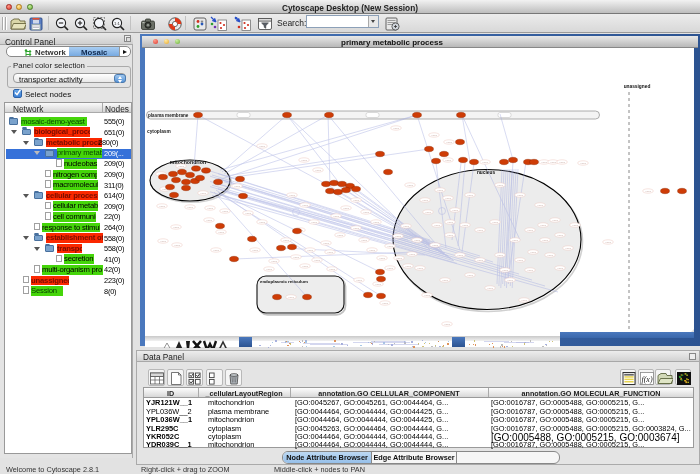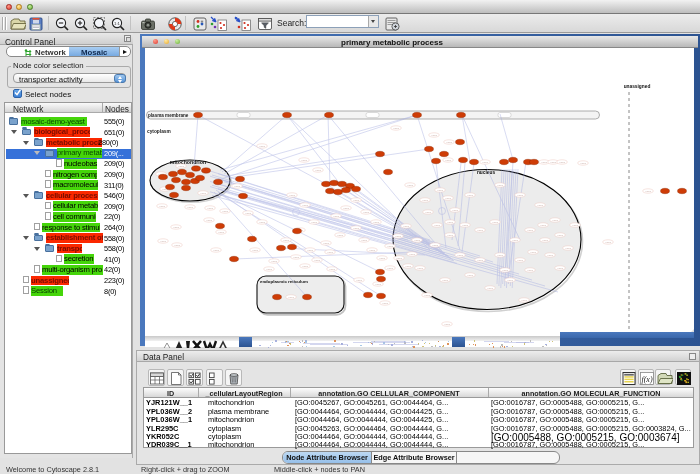--- a/index.html
+++ b/index.html
@@ -4,20 +4,21 @@
 *{margin:0;padding:0;box-sizing:border-box}
 body{width:700px;height:474px;font-family:"Liberation Sans",sans-serif;background:#e2e2e2;position:relative;overflow:hidden}
 .abs{position:absolute}
 </style></head>
 <body>
 
 <div class="abs" style="left:0;top:0;width:700px;height:14px;background:linear-gradient(#f2f2f2,#bdbdbd);border-bottom:1px solid #777">
   <div class="abs" style="left:6px;top:4px;width:5.5px;height:5.5px;border-radius:50%;background:radial-gradient(circle at 35% 30%,#ff9a8a,#dd3b30);border:0.5px solid #a52a20"></div>
   <div class="abs" style="left:16px;top:4px;width:5.5px;height:5.5px;border-radius:50%;background:radial-gradient(circle at 35% 30%,#ffe9a0,#e8a82d);border:0.5px solid #b07b1e"></div>
   <div class="abs" style="left:27px;top:4px;width:5.5px;height:5.5px;border-radius:50%;background:radial-gradient(circle at 35% 30%,#c8f0a0,#6fae3a);border:0.5px solid #4c7c28"></div>
+  <div class="abs" style="left:0;top:2.5px;width:700px;text-align:center;font-size:8.3px;font-weight:bold;color:#222">Cytoscape Desktop (New Session)</div>
 </div>
 
 <div class="abs" style="left:0;top:14px;width:700px;height:19px;background:linear-gradient(#ececec,#d8d8d8);border-bottom:1px solid #9a9a9a">
     <div style="position:absolute;left:2px;top:3px;width:1px;height:13px;border-left:1px solid #aaa;border-right:1px solid #fff"></div>
     <div style="position:absolute;left:5px;top:3px;width:1px;height:13px;border-left:1px solid #aaa;border-right:1px solid #fff"></div>
     <div style="position:absolute;left:10px;top:1.5px"><svg width="16" height="16" viewBox="0 0 16 16" style="">
         <path d="M1 5 l3 -2 h5 l1 2 h5 v8 h-14 z" fill="#d9d6a8" stroke="#6b6840" stroke-width="0.9"></path>
         <path d="M1 13 l2.5 -5.5 h13 l-2.5 5.5 z" fill="#e6e3bc" stroke="#6b6840" stroke-width="0.9"></path>
       </svg></div>
     <div style="position:absolute;left:28px;top:1.5px"><svg width="16" height="16" viewBox="0 0 16 16" style="">
@@ -121,21 +122,21 @@
     <div class="abs" style="left:74px;top:0.8px;font-size:7.8px;font-weight:bold;color:#102a50">Mosaic</div>
     <svg class="abs" style="left:17px;top:1.5px" width="8" height="8" viewBox="0 0 8 8">
         <path d="M2 1 v6 M2 2.5 h3.5 M2 5.5 h3.5" stroke="#2fa32f" stroke-width="1" fill="none"></path>
         <circle cx="2" cy="1.5" r="1.2" fill="#2fa32f"></circle>
         <circle cx="6" cy="2.5" r="1.2" fill="#2fa32f"></circle>
         <circle cx="6" cy="5.5" r="1.2" fill="#2fa32f"></circle>
       </svg>
   </div>
 
   <div class="abs" style="left:7px;top:32.5px;width:124px;height:22px;border:1px solid #aaa;border-radius:3px"></div>
-  <div class="abs" style="left:11px;top:28px;background:#e4e4e4;padding:0 2px;font-size:7.8px;color:#222">Node color selection</div>
+  <div class="abs" style="left:11px;top:28px;background:#e4e4e4;padding:0 2px;font-size:7.8px;color:#222">Panel color selection</div>
   <div class="abs" style="left:13px;top:40px;width:113px;height:9.5px;background:linear-gradient(#fff,#e8e8e8);border:1px solid #999;border-radius:4px">
     <div class="abs" style="left:5px;top:0.8px;font-size:7.8px;color:#111">transporter activity</div>
     <div class="abs" style="left:100px;top:-0.5px;width:12px;height:9.7px;background:linear-gradient(#9ec7f0,#5b95d6);border-radius:3px;border:0.5px solid #4a7ab0">
       <div class="abs" style="left:3.2px;top:1.2px;width:0;height:0;border-left:2.5px solid transparent;border-right:2.5px solid transparent;border-bottom:3px solid #fff"></div>
       <div class="abs" style="left:3.2px;top:5.2px;width:0;height:0;border-left:2.5px solid transparent;border-right:2.5px solid transparent;border-top:3px solid #fff"></div>
     </div>
   </div>
   <div class="abs" style="left:13px;top:56px;width:8.5px;height:8.5px;background:linear-gradient(#6aa7e8,#3b7fd4);border:1px solid #2c62a8;border-radius:2px">
     <svg width="9" height="9" viewBox="0 0 9 9" style="position:absolute;left:-1px;top:-2px">
         <path d="M2 4.5 l2 2.2 L7.5 1.5" stroke="#fff" stroke-width="1.4" fill="none"></path>
@@ -176,21 +177,21 @@
         <div style="position:absolute;left:44px;top:168.8px;width:5.5px;height:7.5px;background:#fff;border:0.5px solid #a0a0a0"></div>
         <div style="position:absolute;left:52px;top:168.6px;height:9.6px;width:44px;overflow:hidden;white-space:nowrap;background:#45d50a;color:#000;font-size:7.7px;letter-spacing:-0.2px;line-height:10px;font-weight:normal">nitrogen compo</div>
         <div style="position:absolute;left:103px;top:169.0px;font-size:7.4px;letter-spacing:-0.2px;line-height:10px;color:#000">209(0)</div>
         <div style="position:absolute;left:44px;top:179.4px;width:5.5px;height:7.5px;background:#fff;border:0.5px solid #a0a0a0"></div>
         <div style="position:absolute;left:52px;top:179.2px;height:9.6px;width:45px;overflow:hidden;white-space:nowrap;background:#45d50a;color:#000;font-size:7.7px;letter-spacing:-0.2px;line-height:10px;font-weight:normal">macromolecule</div>
         <div style="position:absolute;left:103px;top:179.6px;font-size:7.4px;letter-spacing:-0.2px;line-height:10px;color:#000">311(0)</div>
         <div style="position:absolute;left:22px;top:192.7px;width:0;height:0;border-left:3.2px solid transparent;border-right:3.2px solid transparent;border-top:4.5px solid #555"></div>
         <div style="position:absolute;left:33px;top:189.9px;width:4.5px;height:2px;background:#7aa2cc;border:0.5px solid #48709e;border-radius:1px 1px 0 0"></div>
         <div style="position:absolute;left:33px;top:191.4px;width:9px;height:6.5px;background:#7aa2cc;border:0.5px solid #48709e;border-radius:1px"></div>
         <div style="position:absolute;left:45px;top:189.8px;height:9.6px;width:52px;overflow:hidden;white-space:nowrap;background:#fb2800;color:#7a0d00;font-size:7.7px;letter-spacing:-0.2px;line-height:10px;font-weight:bold">cellular process</div>
-        <div style="position:absolute;left:103px;top:190.2px;font-size:7.4px;letter-spacing:-0.2px;line-height:10px;color:#000">546(0)</div>
+        <div style="position:absolute;left:103px;top:190.2px;font-size:7.4px;letter-spacing:-0.2px;line-height:10px;color:#000">614(0)</div>
         <div style="position:absolute;left:44px;top:200.6px;width:5.5px;height:7.5px;background:#fff;border:0.5px solid #a0a0a0"></div>
         <div style="position:absolute;left:52px;top:200.4px;height:9.6px;width:45px;overflow:hidden;white-space:nowrap;background:#45d50a;color:#000;font-size:7.7px;letter-spacing:-0.2px;line-height:10px;font-weight:normal">cellular metabo</div>
         <div style="position:absolute;left:103px;top:200.8px;font-size:7.4px;letter-spacing:-0.2px;line-height:10px;color:#000">209(0)</div>
         <div style="position:absolute;left:44px;top:211.2px;width:5.5px;height:7.5px;background:#fff;border:0.5px solid #a0a0a0"></div>
         <div style="position:absolute;left:52px;top:211.0px;height:9.6px;width:43px;overflow:hidden;white-space:nowrap;background:#45d50a;color:#000;font-size:7.7px;letter-spacing:-0.2px;line-height:10px;font-weight:normal">cell communicat</div>
         <div style="position:absolute;left:103px;top:211.4px;font-size:7.4px;letter-spacing:-0.2px;line-height:10px;color:#000">22(0)</div>
         <div style="position:absolute;left:33px;top:221.8px;width:5.5px;height:7.5px;background:#fff;border:0.5px solid #a0a0a0"></div>
         <div style="position:absolute;left:41px;top:221.6px;height:9.6px;width:58px;overflow:hidden;white-space:nowrap;background:#45d50a;color:#000;font-size:7.7px;letter-spacing:-0.2px;line-height:10px;font-weight:normal">response to stimul</div>
         <div style="position:absolute;left:103px;top:222.0px;font-size:7.4px;letter-spacing:-0.2px;line-height:10px;color:#000">264(0)</div>
         <div style="position:absolute;left:22px;top:235.1px;width:0;height:0;border-left:3.2px solid transparent;border-right:3.2px solid transparent;border-top:4.5px solid #555"></div>
@@ -777,21 +778,21 @@
 <div style="position:absolute;left:290px;top:388.5px;width:198px;text-align:center;font-size:7.2px;font-weight:bold;color:#222;white-space:nowrap;overflow:hidden">annotation.GO CELLULAR_COMPONENT</div>
 <div style="position:absolute;left:488px;top:388.5px;width:206px;text-align:center;font-size:7.2px;font-weight:bold;color:#222;white-space:nowrap;overflow:hidden">annotation.GO MOLECULAR_FUNCTION</div>
 <div style="position:absolute;left:198px;top:388px;width:1px;height:8.5px;background:#aaa"></div>
 <div style="position:absolute;left:290px;top:388px;width:1px;height:8.5px;background:#aaa"></div>
 <div style="position:absolute;left:488px;top:388px;width:1px;height:8.5px;background:#aaa"></div>
 <div style="position:absolute;left:143px;top:397.5px;width:551px;height:50.5px;background:#fff;border:1px solid #9a9a9a;border-top:none;box-sizing:border-box"></div>
 <div style="position:absolute;left:146px;top:398.4px;font-size:7.4px;font-weight:bold;color:#000;white-space:nowrap">YJR121W__1</div>
 <div style="position:absolute;left:208px;top:398.4px;font-size:7.4px;color:#000;white-space:nowrap">mitochondrion</div>
 <div style="position:absolute;left:295px;top:398.4px;width:190px;font-size:7.4px;color:#000;white-space:nowrap;overflow:hidden">[GO:0045267, GO:0045261, GO:0044464, G...</div>
 <div style="position:absolute;left:491px;top:398.4px;width:200px;font-size:7.4px;color:#000;white-space:nowrap;overflow:hidden">[GO:0016787, GO:0005488, GO:0005215, G...</div>
-<div style="position:absolute;left:146px;top:406.8px;font-size:7.4px;font-weight:bold;color:#000;white-space:nowrap">YPL036W__2</div>
+<div style="position:absolute;left:146px;top:406.8px;font-size:7.4px;font-weight:normal;color:#000;white-space:nowrap">YPL036W__2</div>
 <div style="position:absolute;left:208px;top:406.8px;font-size:7.4px;color:#000;white-space:nowrap">plasma membrane</div>
 <div style="position:absolute;left:295px;top:406.8px;width:190px;font-size:7.4px;color:#000;white-space:nowrap;overflow:hidden">[GO:0044464, GO:0044444, GO:0044425, G...</div>
 <div style="position:absolute;left:491px;top:406.8px;width:200px;font-size:7.4px;color:#000;white-space:nowrap;overflow:hidden">[GO:0016787, GO:0005488, GO:0005215, G...</div>
 <div style="position:absolute;left:146px;top:415.2px;font-size:7.4px;font-weight:bold;color:#000;white-space:nowrap">YPL036W__1</div>
 <div style="position:absolute;left:208px;top:415.2px;font-size:7.4px;color:#000;white-space:nowrap">mitochondrion</div>
 <div style="position:absolute;left:295px;top:415.2px;width:190px;font-size:7.4px;color:#000;white-space:nowrap;overflow:hidden">[GO:0044464, GO:0044444, GO:0044425, G...</div>
 <div style="position:absolute;left:491px;top:415.2px;width:200px;font-size:7.4px;color:#000;white-space:nowrap;overflow:hidden">[GO:0016787, GO:0005488, GO:0005215, G...</div>
 <div style="position:absolute;left:146px;top:423.6px;font-size:7.4px;font-weight:bold;color:#000;white-space:nowrap">YLR295C</div>
 <div style="position:absolute;left:208px;top:423.6px;font-size:7.4px;color:#000;white-space:nowrap">cytoplasm</div>
 <div style="position:absolute;left:295px;top:423.6px;width:190px;font-size:7.4px;color:#000;white-space:nowrap;overflow:hidden">[GO:0045263, GO:0044464, GO:0044444, G...</div>

